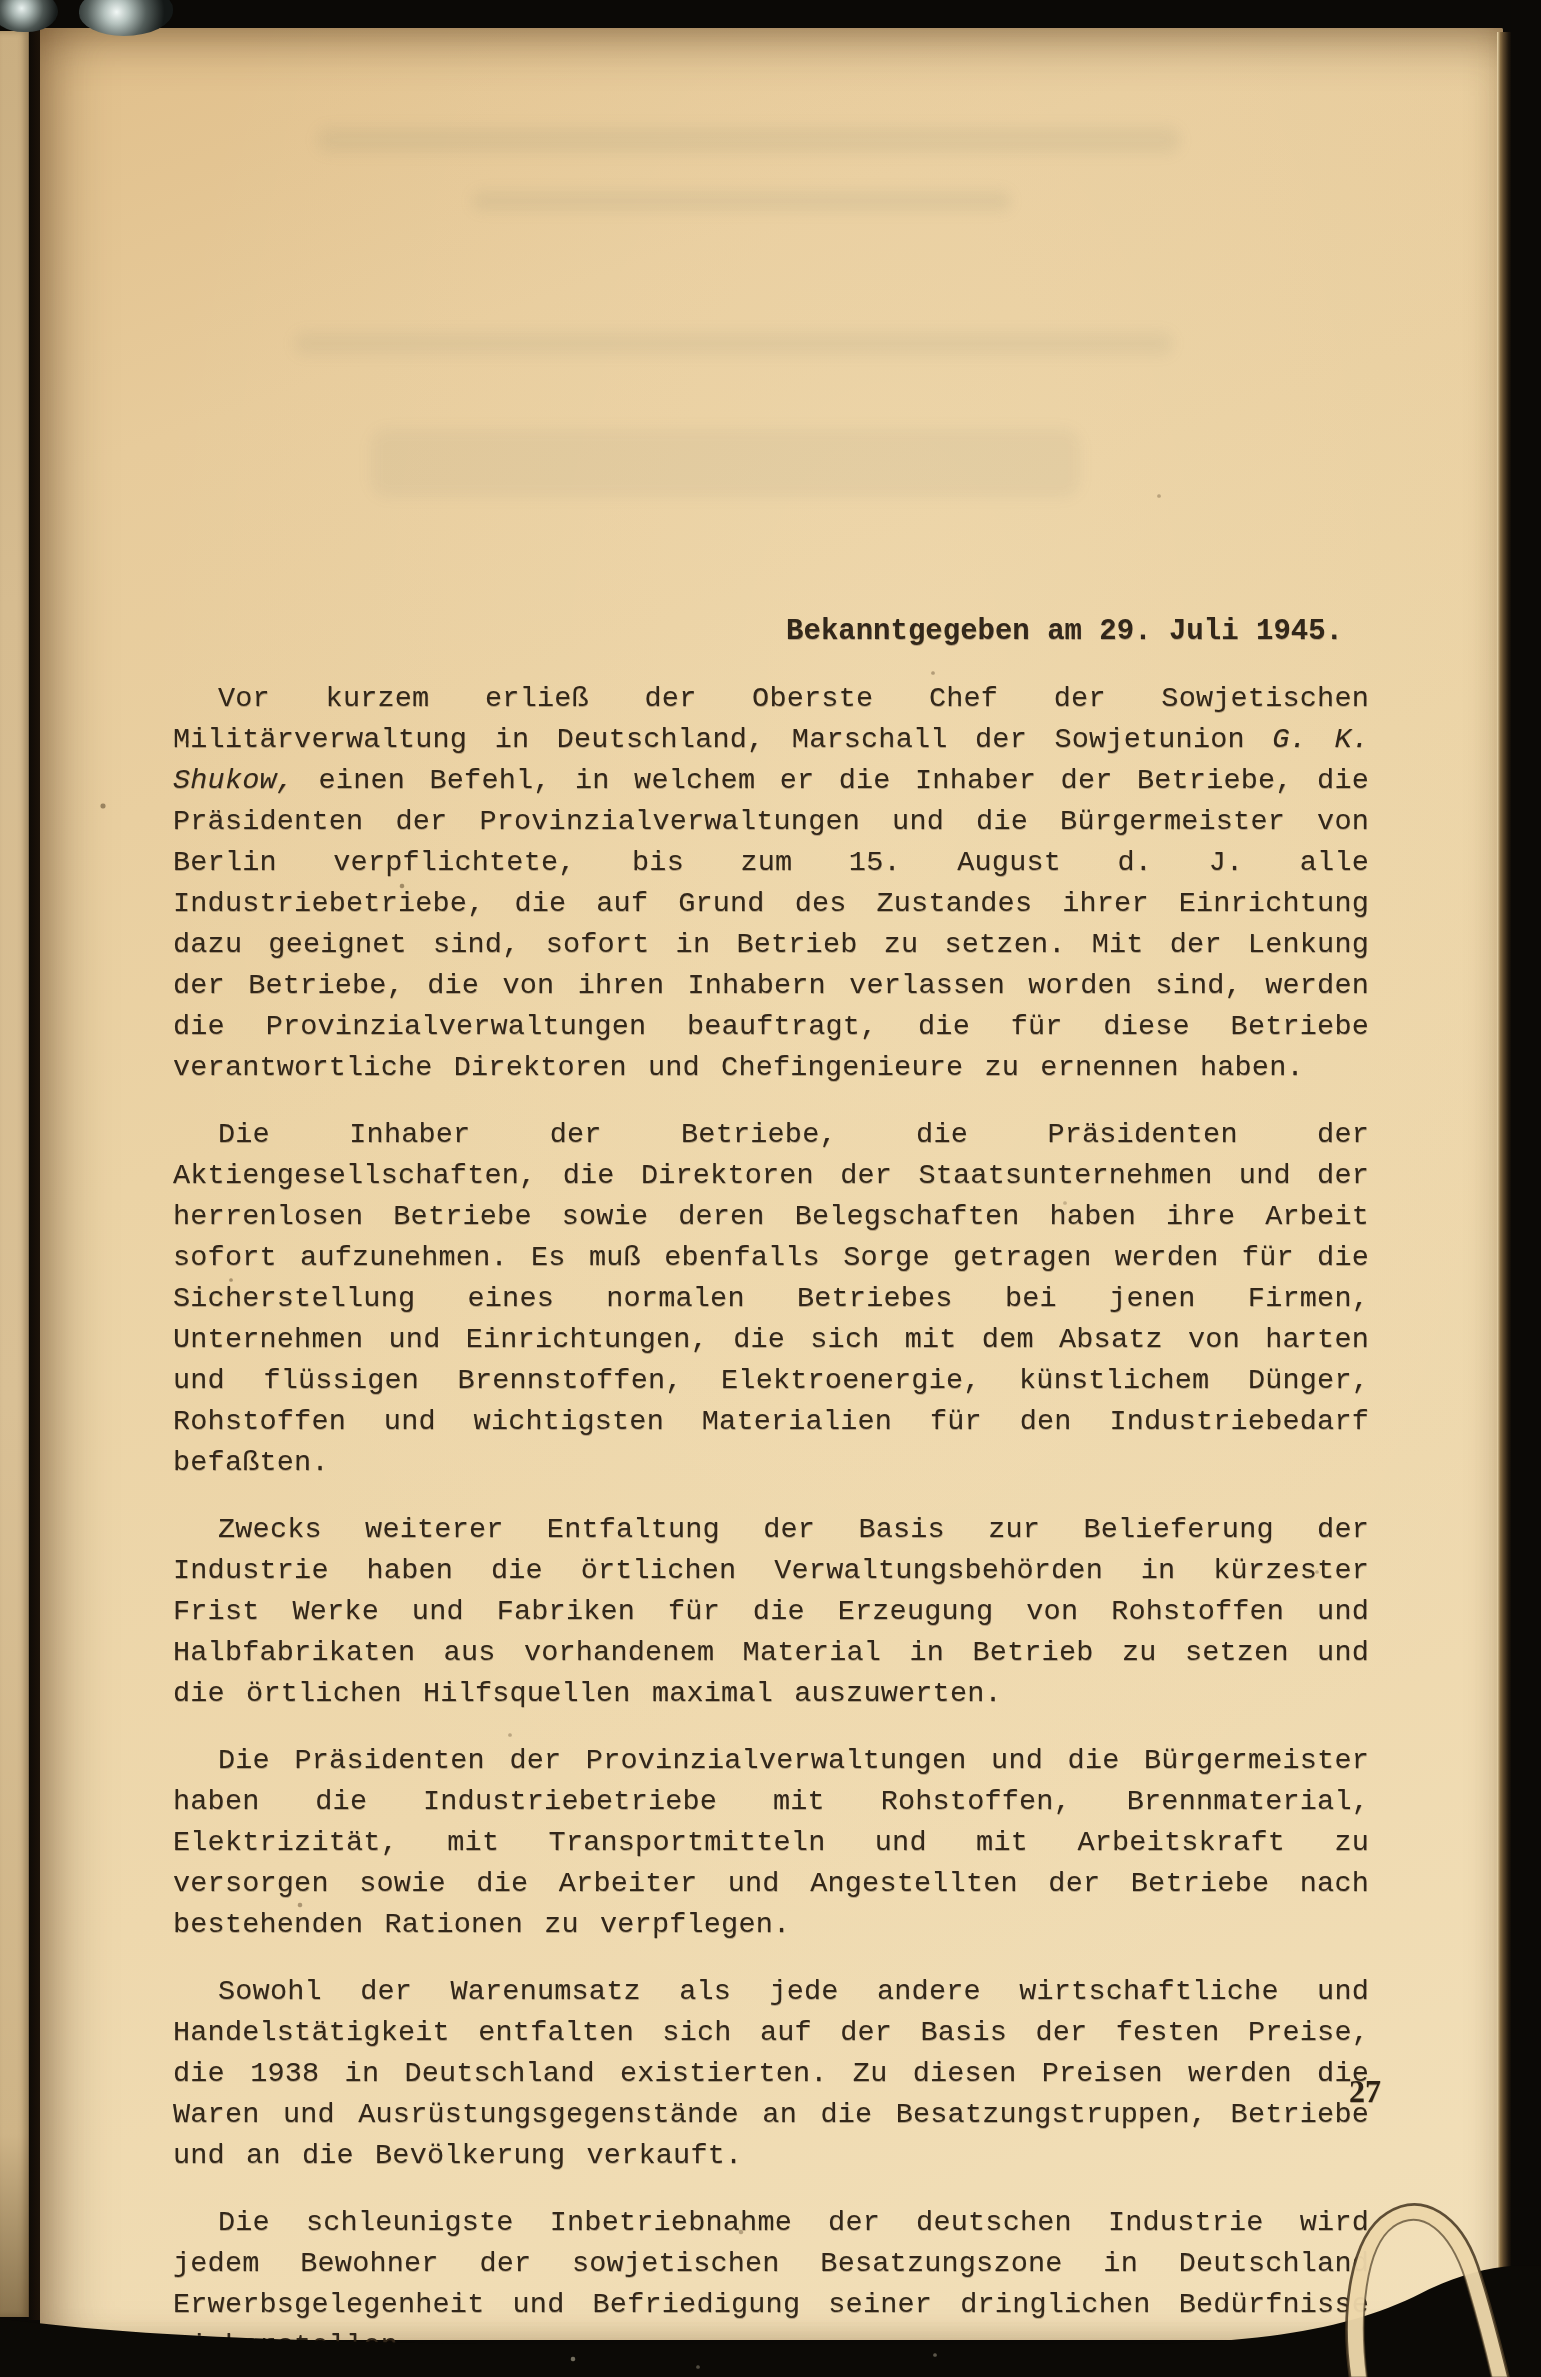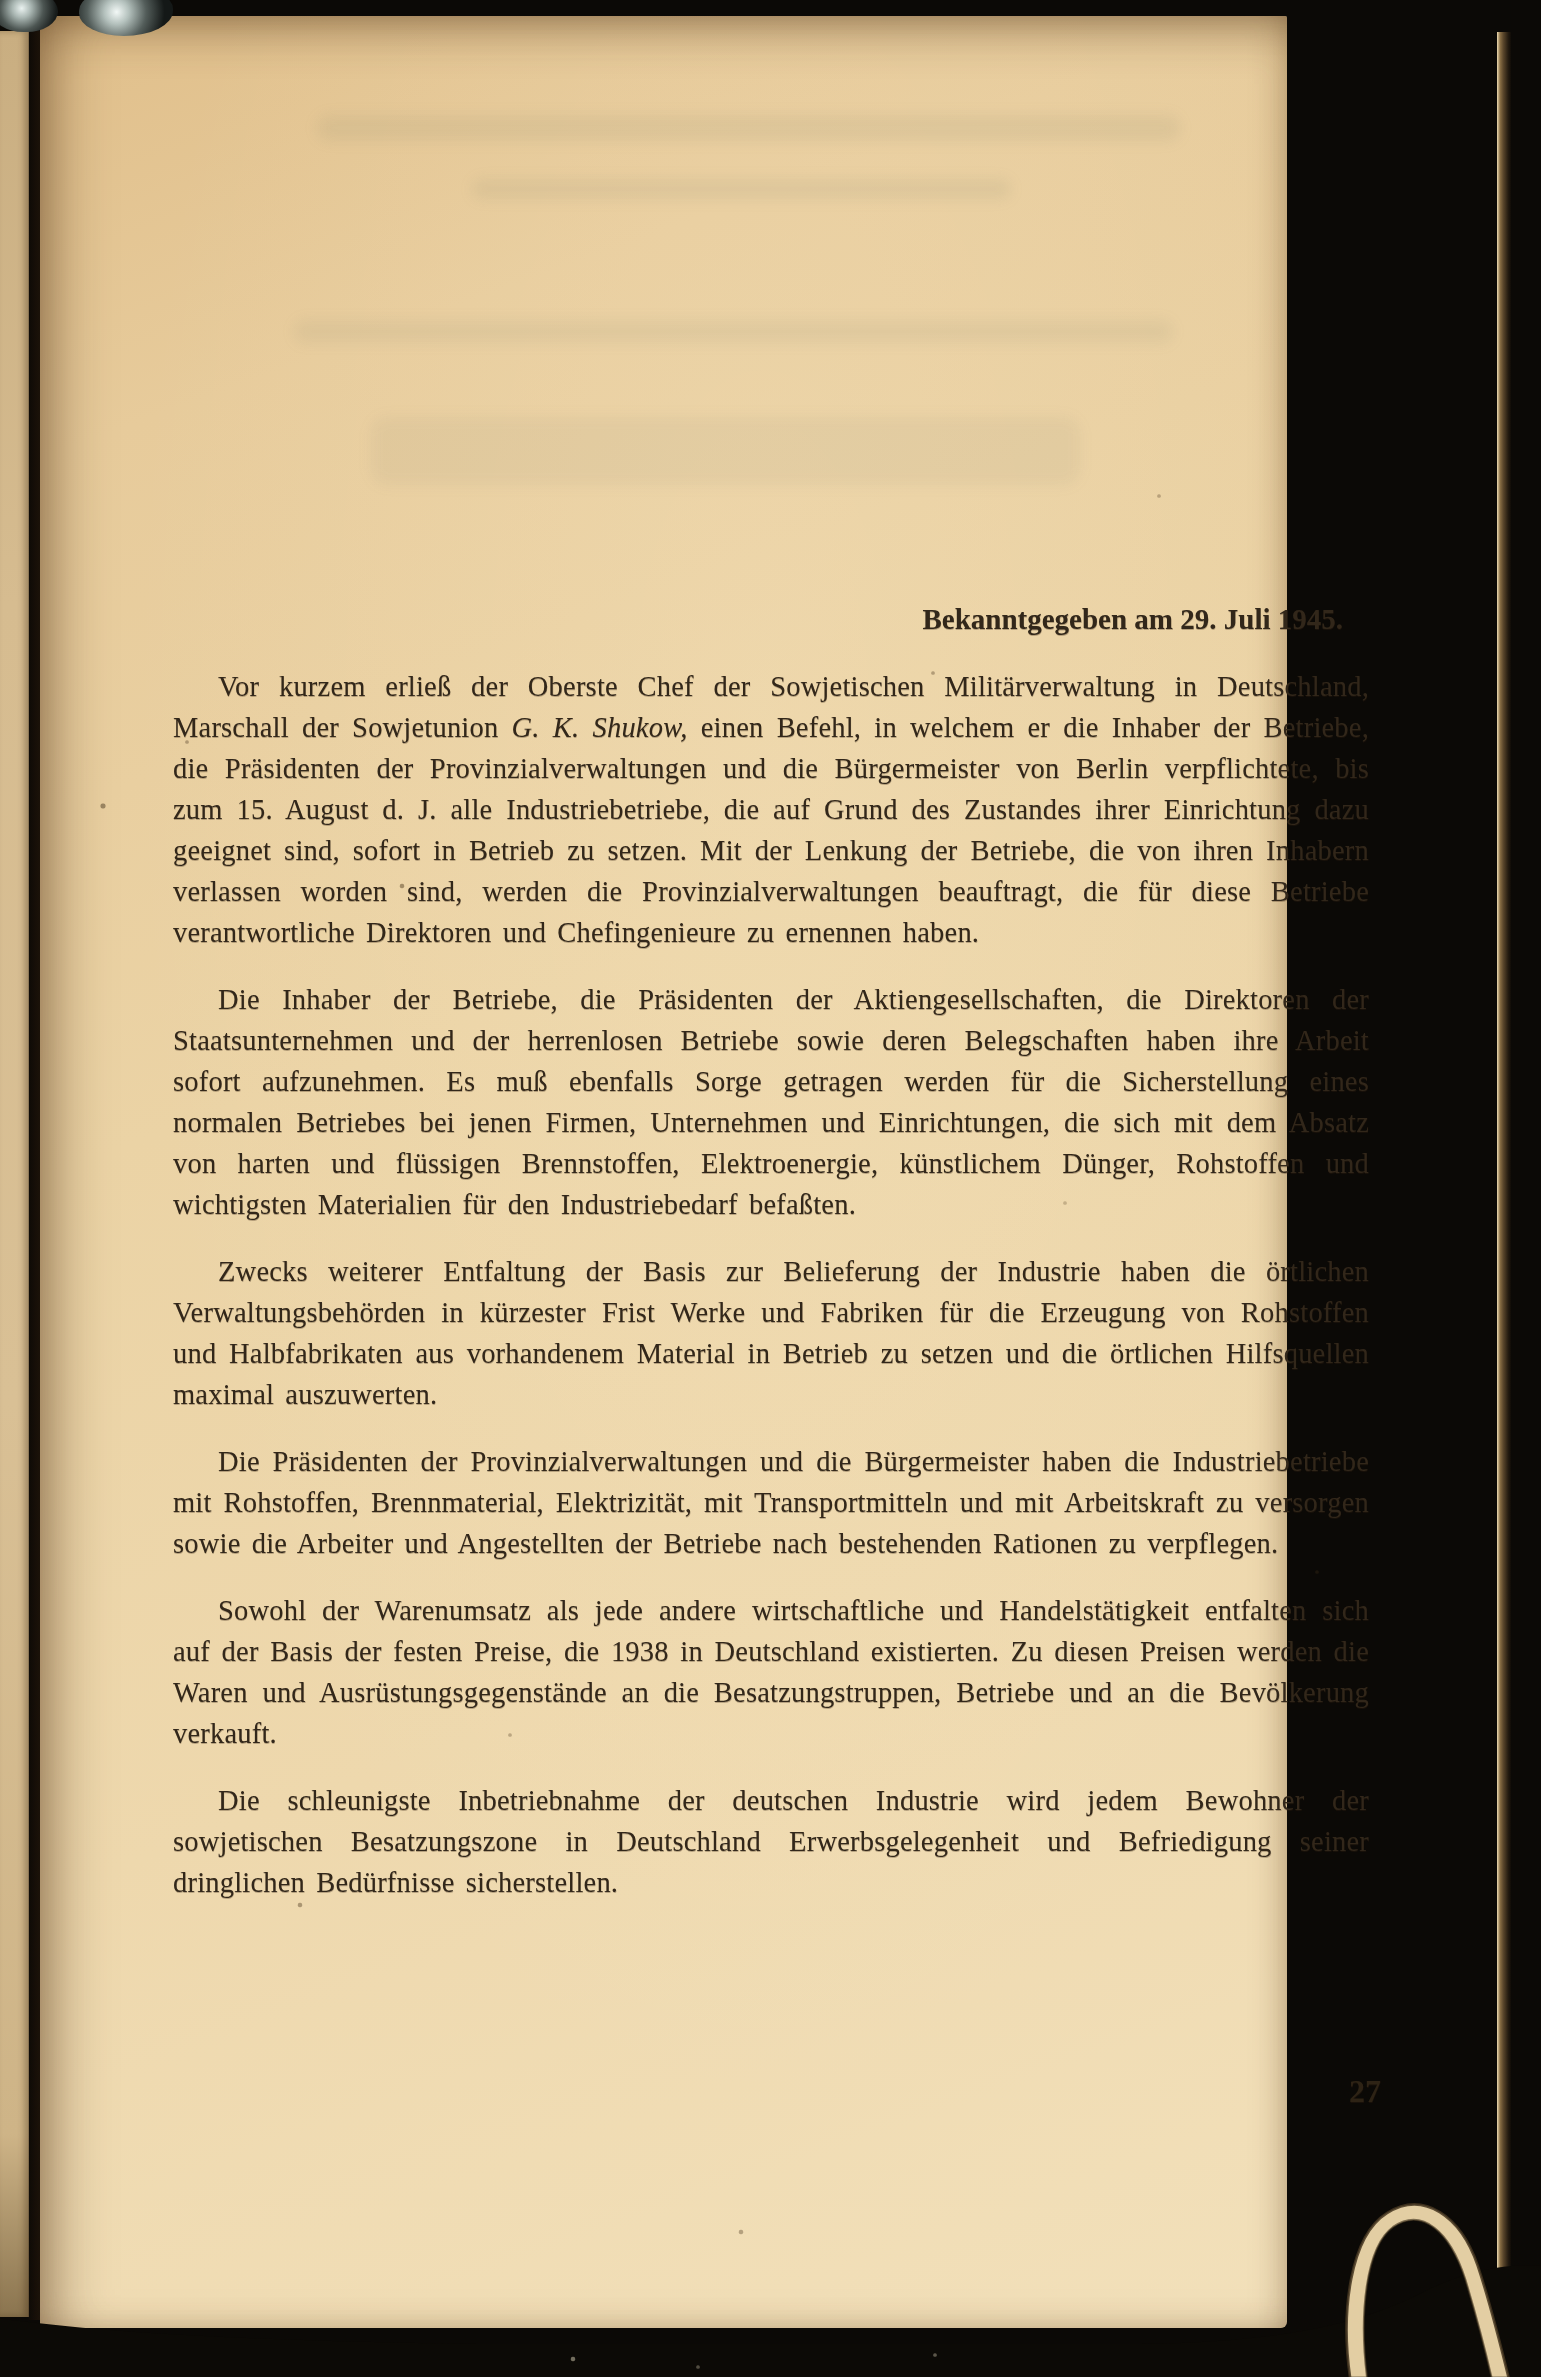--- a/index.html
+++ b/index.html
@@ -13,30 +13,31 @@
     position:absolute;left:0;top:31px;width:29px;height:2286px;
     background:linear-gradient(to bottom,#c9ae81 0%,#d6bc90 25%,#d9c095 60%,#ceb487 92%,#8a744f 100%);
     box-shadow:inset -4.6px 0 6.2px rgba(60,40,18,.35);
   }
   #gutter-shadow{
     position:absolute;left:28px;top:31px;width:14px;height:2289px;
     background:linear-gradient(to right,rgba(25,16,8,.15),rgba(25,16,8,.85) 55%,rgba(30,20,10,.95));
   }
   
   #book-page{
-    position:absolute;left:40px;top:16px;width:1247px;height:2312px;
+    position:absolute;left:40px;top:28px;width:1463px;height:2312px;
     background:
       radial-gradient(ellipse at 58% 30%, rgba(255,242,210,.20), transparent 62%),
       linear-gradient(160deg,#e0bf8b 0%,#e7cb9b 16%,#ebd3a5 42%,#eed8ad 68%,#f2e0ba 100%);
     box-shadow:
       inset 42px 0 58px -31px rgba(80,50,20,.55),
       inset 0 35px 50px -27px rgba(80,50,20,.48),
       inset -21.6px 0 39px -23px rgba(80,50,20,.32),
       inset 0 -17px 35px -23px rgba(110,80,40,.25);
     border-radius:1.5px 1.5px 6.2px 0;
+    font-family:Liberation Mono, monospace;
   }
   
   .bleed{position:absolute;background:rgba(128,126,104,.11);filter:blur(6.2px);border-radius:17px;}
   #bleed-1{left:277px;top:99px;width:863px;height:26px;}
   #bleed-2{left:432px;top:163px;width:539px;height:20px;}
   #bleed-3{left:254px;top:304px;width:879px;height:23px;background:rgba(120,122,104,.09);}
   #bleed-4{left:331px;top:401px;width:709px;height:68px;background:rgba(120,118,100,.07);}
   
   .glint{position:absolute;filter:blur(0.5px);}
   #binding-glint-left{

